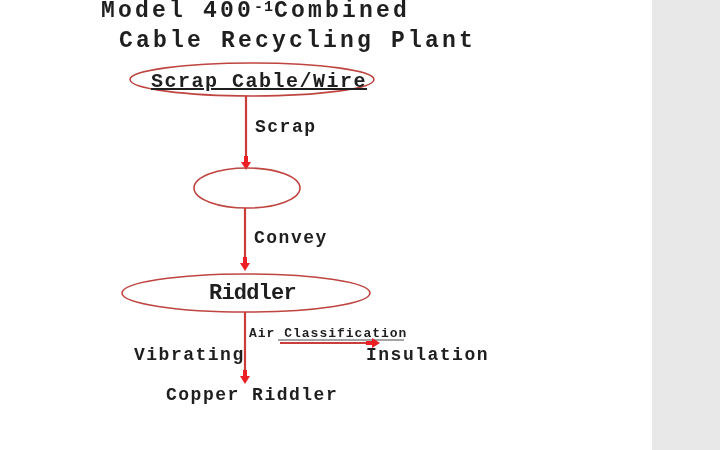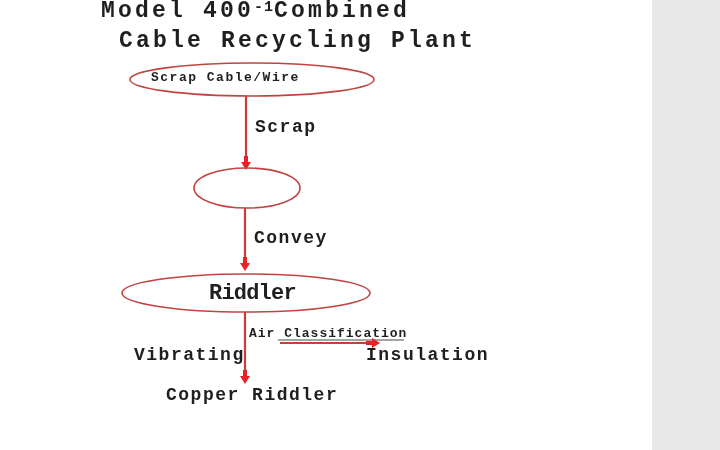--- a/index.html
+++ b/index.html
@@ -7,21 +7,21 @@
     position:relative;
     width:652px;height:450px;
     background:#ffffff;
     overflow:hidden;
     font-family:"Liberation Mono","DejaVu Sans Mono",monospace;
     color:#1f1f1f;
   }
   .lbl{position:absolute;white-space:nowrap;font-weight:bold;}
   .title{font-size:23px;letter-spacing:3.2px;line-height:26px;}
   .title .sup{font-size:15px;vertical-align:6px;letter-spacing:1px;}
-  .node-lbl{font-size:13px;letter-spacing:1.5px;}
+  .node-lbl{font-size:20px;letter-spacing:1.5px;text-decoration:underline;}
   .edge-lbl{font-size:18px;letter-spacing:1.5px;}
   .riddler{font-size:22px;letter-spacing:-0.8px;}
   .small-lbl{font-size:13px;letter-spacing:1px;}
   svg.diagram{position:absolute;left:0;top:0;}
 </style>
 </head>
 <body>
 
 <div class="canvas">
 

